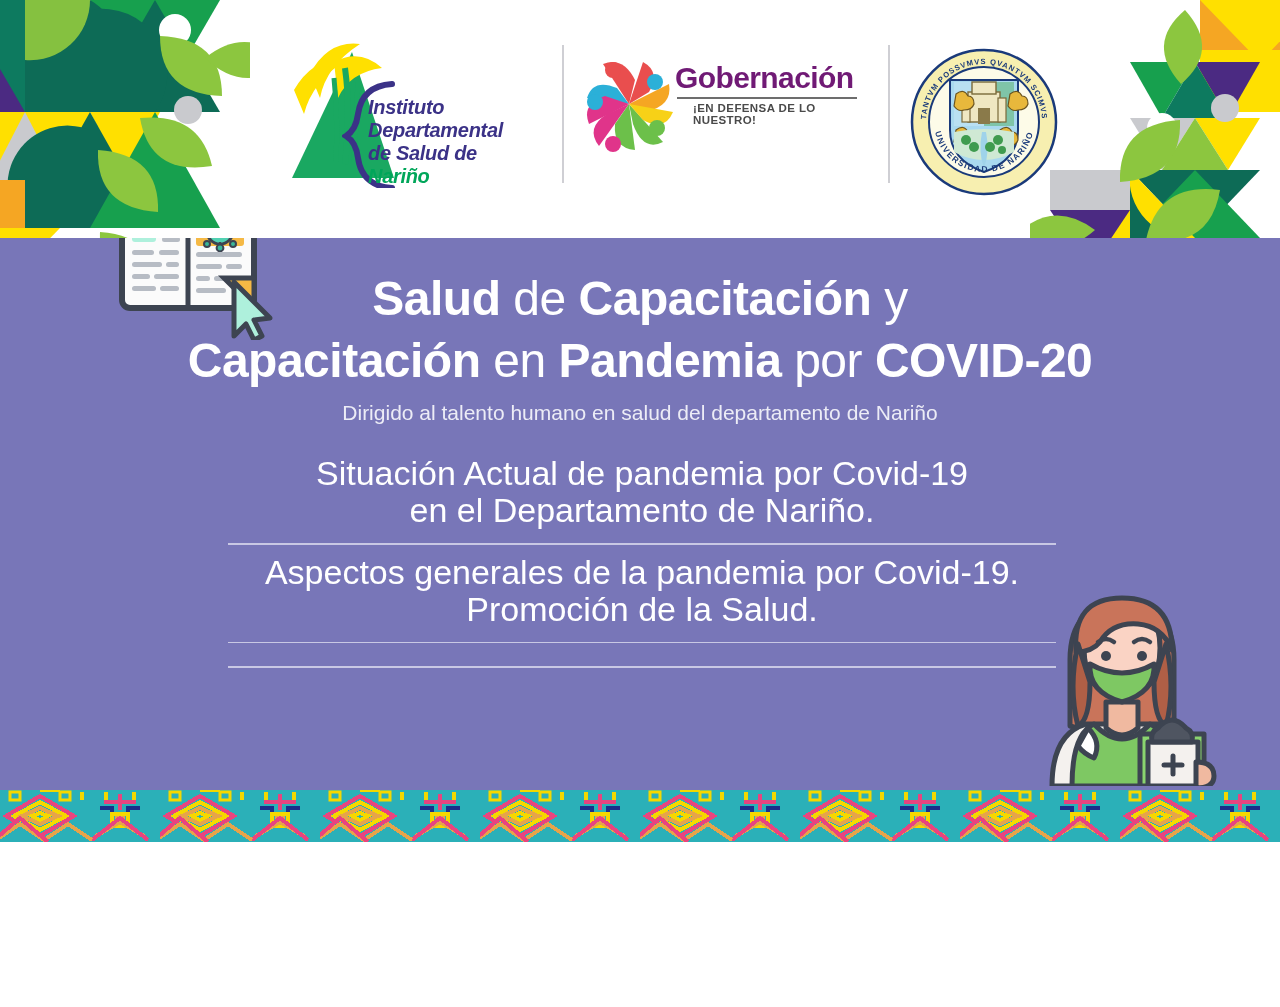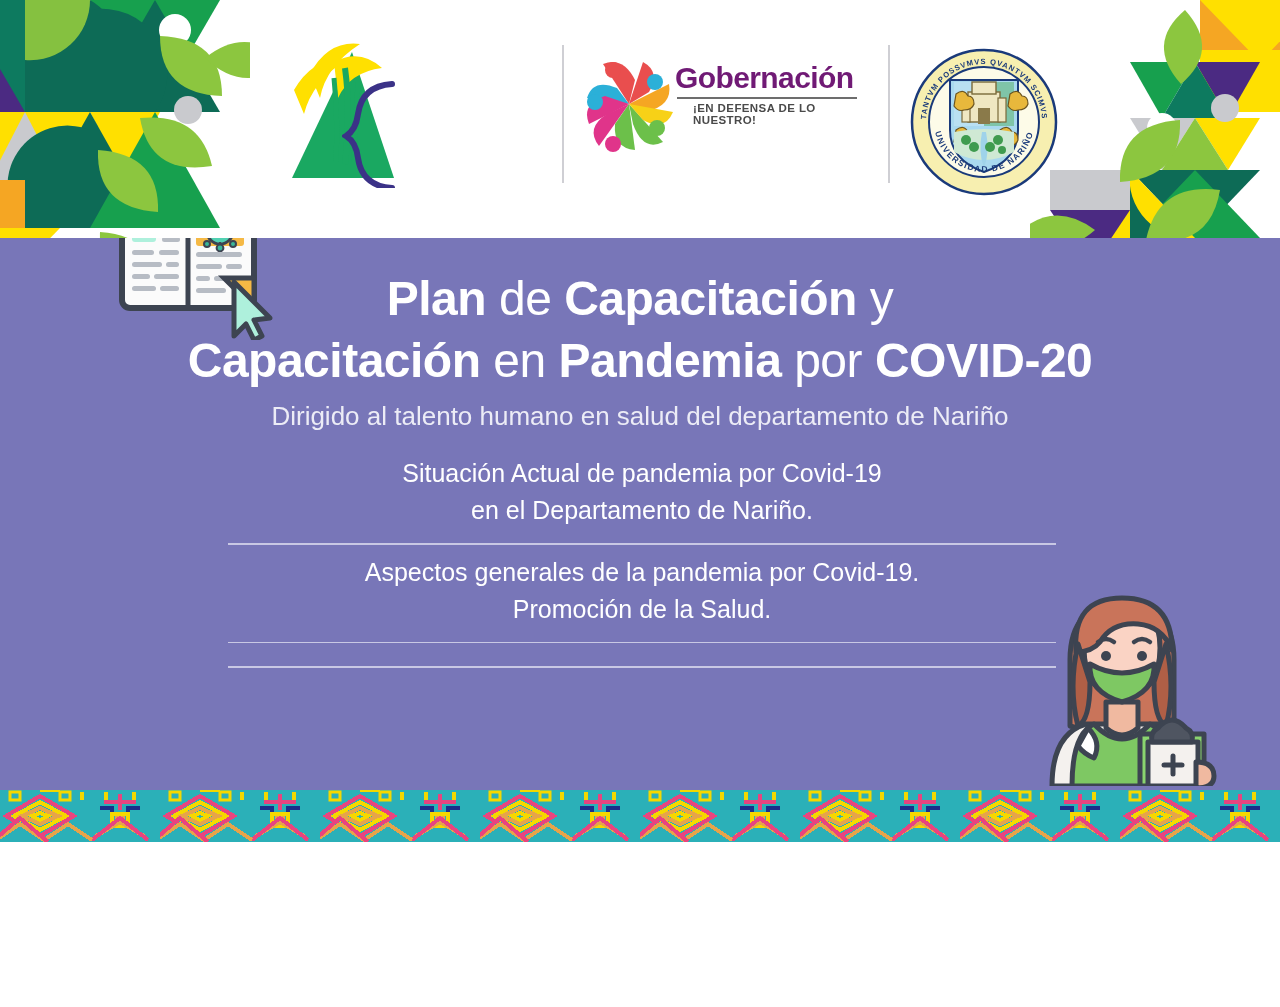--- a/index.html
+++ b/index.html
@@ -36,24 +36,24 @@
   
   .body-purple{position:absolute;left:0;top:238px;width:1280px;height:552px;background:#7876b8;overflow:hidden;}
 
   .book-icon{position:absolute;left:108px;top:-48px;width:180px;height:145px;}
 
   .title{position:absolute;left:0;top:30px;width:1280px;text-align:center;color:#ffffff;
     font-size:48px;line-height:62px;letter-spacing:-0.5px;}
   .title b{font-weight:bold;}
   .title span.light{font-weight:normal;}
   .subtitle{position:absolute;left:0;top:163px;width:1280px;text-align:center;color:#ececf6;
-    font-size:26px;font-weight:normal;}
+    font-size:21px;font-weight:normal;}
 
   .topics{position:absolute;left:228px;top:208px;width:828px;}
-  .topic{color:#ffffff;text-align:center;font-size:25px;line-height:37px;font-weight:normal;padding:9px 0 14px;}
+  .topic{color:#ffffff;text-align:center;font-size:34px;line-height:37px;font-weight:normal;padding:9px 0 14px;}
   .topic .l2{display:block;}
   .divider{height:1.6px;background:#c9c8e4;width:100%;}
 
   .doctor{position:absolute;left:1036px;top:348px;width:200px;height:196px;}
 
   
   .strip{position:absolute;left:0;top:790px;width:1280px;height:52px;background:#2bb0b8;overflow:hidden;}
 
   
   .footer{position:absolute;left:0;top:842px;width:1280px;height:165px;background:#ffffff;}
@@ -150,20 +150,27 @@
         <path d="M4 52 q20 -34 52 -30 q-34 22 -42 54 Z" fill="#ffe000"></path>
         <path d="M44 24 q26 -14 48 6 q-32 4 -44 30 Z" fill="#ffe000"></path>
         <path d="M55 30 q6 44 0 96" stroke="#1aa861" stroke-width="6" fill="none"></path>
         <path d="M44 40 q4 40 2 84" stroke="#1aa861" stroke-width="5" fill="none"></path>
         <path d="M68 44 q-2 38 -4 80" stroke="#1aa861" stroke-width="5" fill="none"></path>
       </svg>
 
       <svg width="55" height="110" viewBox="0 0 55 110" style="position:absolute;left:52px;top:40px;">
         <path d="M50 6 q-30 2 -34 30 q-2 16 -12 22 q10 6 12 22 q4 28 34 30" stroke="#3b3287" stroke-width="6" fill="none" stroke-linecap="round"></path>
       </svg>
+      <div class="idsn-text">
+        <div>Instituto</div>
+        <div>Departamental</div>
+        <div>
+          <span>de Salud de </span><span class="idsn-green">Nariño</span>
+        </div>
+      </div>
     </div>
 
     <div class="gob">
       <svg width="92" height="98" viewBox="0 0 92 98" style="position:absolute;left:-2px;top:6px;">
         <g>
           <path d="M46 46 L20 6 q20 -8 32 16 Z" fill="#e94e4e"></path>
           <path d="M46 46 L86 26 q4 22 -24 28 Z" fill="#f5a623"></path>
           <path d="M46 46 L80 84 q-20 10 -30 -18 Z" fill="#6cc04a"></path>
           <path d="M46 46 L16 88 q-14 -18 8 -32 Z" fill="#e0348a"></path>
           <path d="M46 46 L4 40 q6 -20 30 -10 Z" fill="#2bb0d8"></path>
@@ -275,21 +282,21 @@
           <rect x="88" y="86" width="14" height="5" rx="2.5"></rect>
           <rect x="106" y="86" width="12" height="5" rx="2.5"></rect>
           <rect x="88" y="98" width="30" height="5" rx="2.5"></rect>
         </g>
         <path d="M116 88 L146 88 L146 118 Z" fill="#f5b945" stroke="#3d4451" stroke-width="5"></path>
         <path d="M126 92 L126 146 L138 134 L146 150 L154 146 L146 130 L162 128 Z" fill="#aef0dc" stroke="#3d4451" stroke-width="5" stroke-linejoin="round"></path>
       </svg>
     </div>
 
     <div class="title">
-      <div id="title-line-1"><b>Plan</b><span class="light"> de </span><b>Capacitación</b><span class="light"> y</span></div>
+      <div id="title-line-1"><b>Salud</b><span class="light"> de </span><b>Capacitación</b><span class="light"> y</span></div>
       <div id="title-line-2"><b>Capacitación</b><span class="light"> en </span><b>Pandemia</b><span class="light"> por </span><b>COVID-20</b></div>
     </div>
     <div class="subtitle">Dirigido al talento humano en salud del departamento de Nariño</div>
 
     <div class="topics">
       <div class="topic">
         <span class="l2">Situación Actual de pandemia por Covid-19</span>
         <span class="l2">en el Departamento de Nariño.</span>
       </div>
       <div class="divider"></div>

